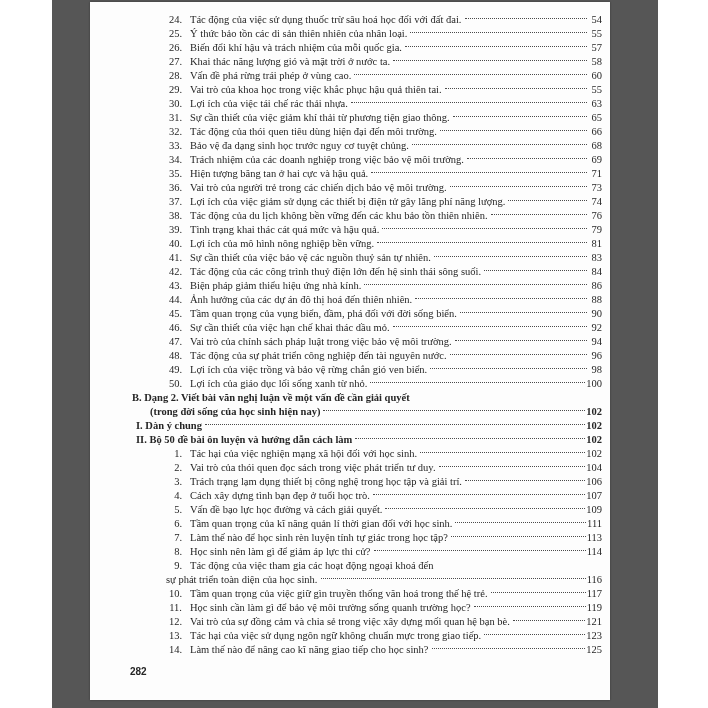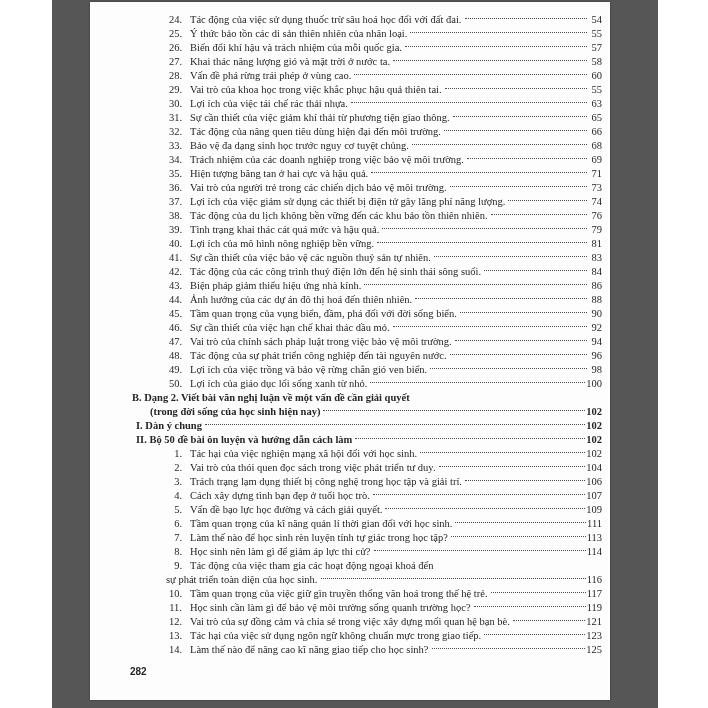--- a/index.html
+++ b/index.html
@@ -96,21 +96,21 @@
             <span class="pg">63</span>
           </div>
           <div class="row">
             <span class="num">31.</span>
             <span class="title">Sự cần thiết của việc giảm khí thải từ phương tiện giao thông.</span>
             <span class="leader"></span>
             <span class="pg">65</span>
           </div>
           <div class="row">
             <span class="num">32.</span>
-            <span class="title">Tác động của nâng quen tiêu dùng hiện đại đến môi trường.</span>
+            <span class="title">Tác động của thói quen tiêu dùng hiện đại đến môi trường.</span>
             <span class="leader"></span>
             <span class="pg">66</span>
           </div>
           <div class="row">
             <span class="num">33.</span>
             <span class="title">Bảo vệ đa dạng sinh học trước nguy cơ tuyệt chủng.</span>
             <span class="leader"></span>
             <span class="pg">68</span>
           </div>
           <div class="row">

